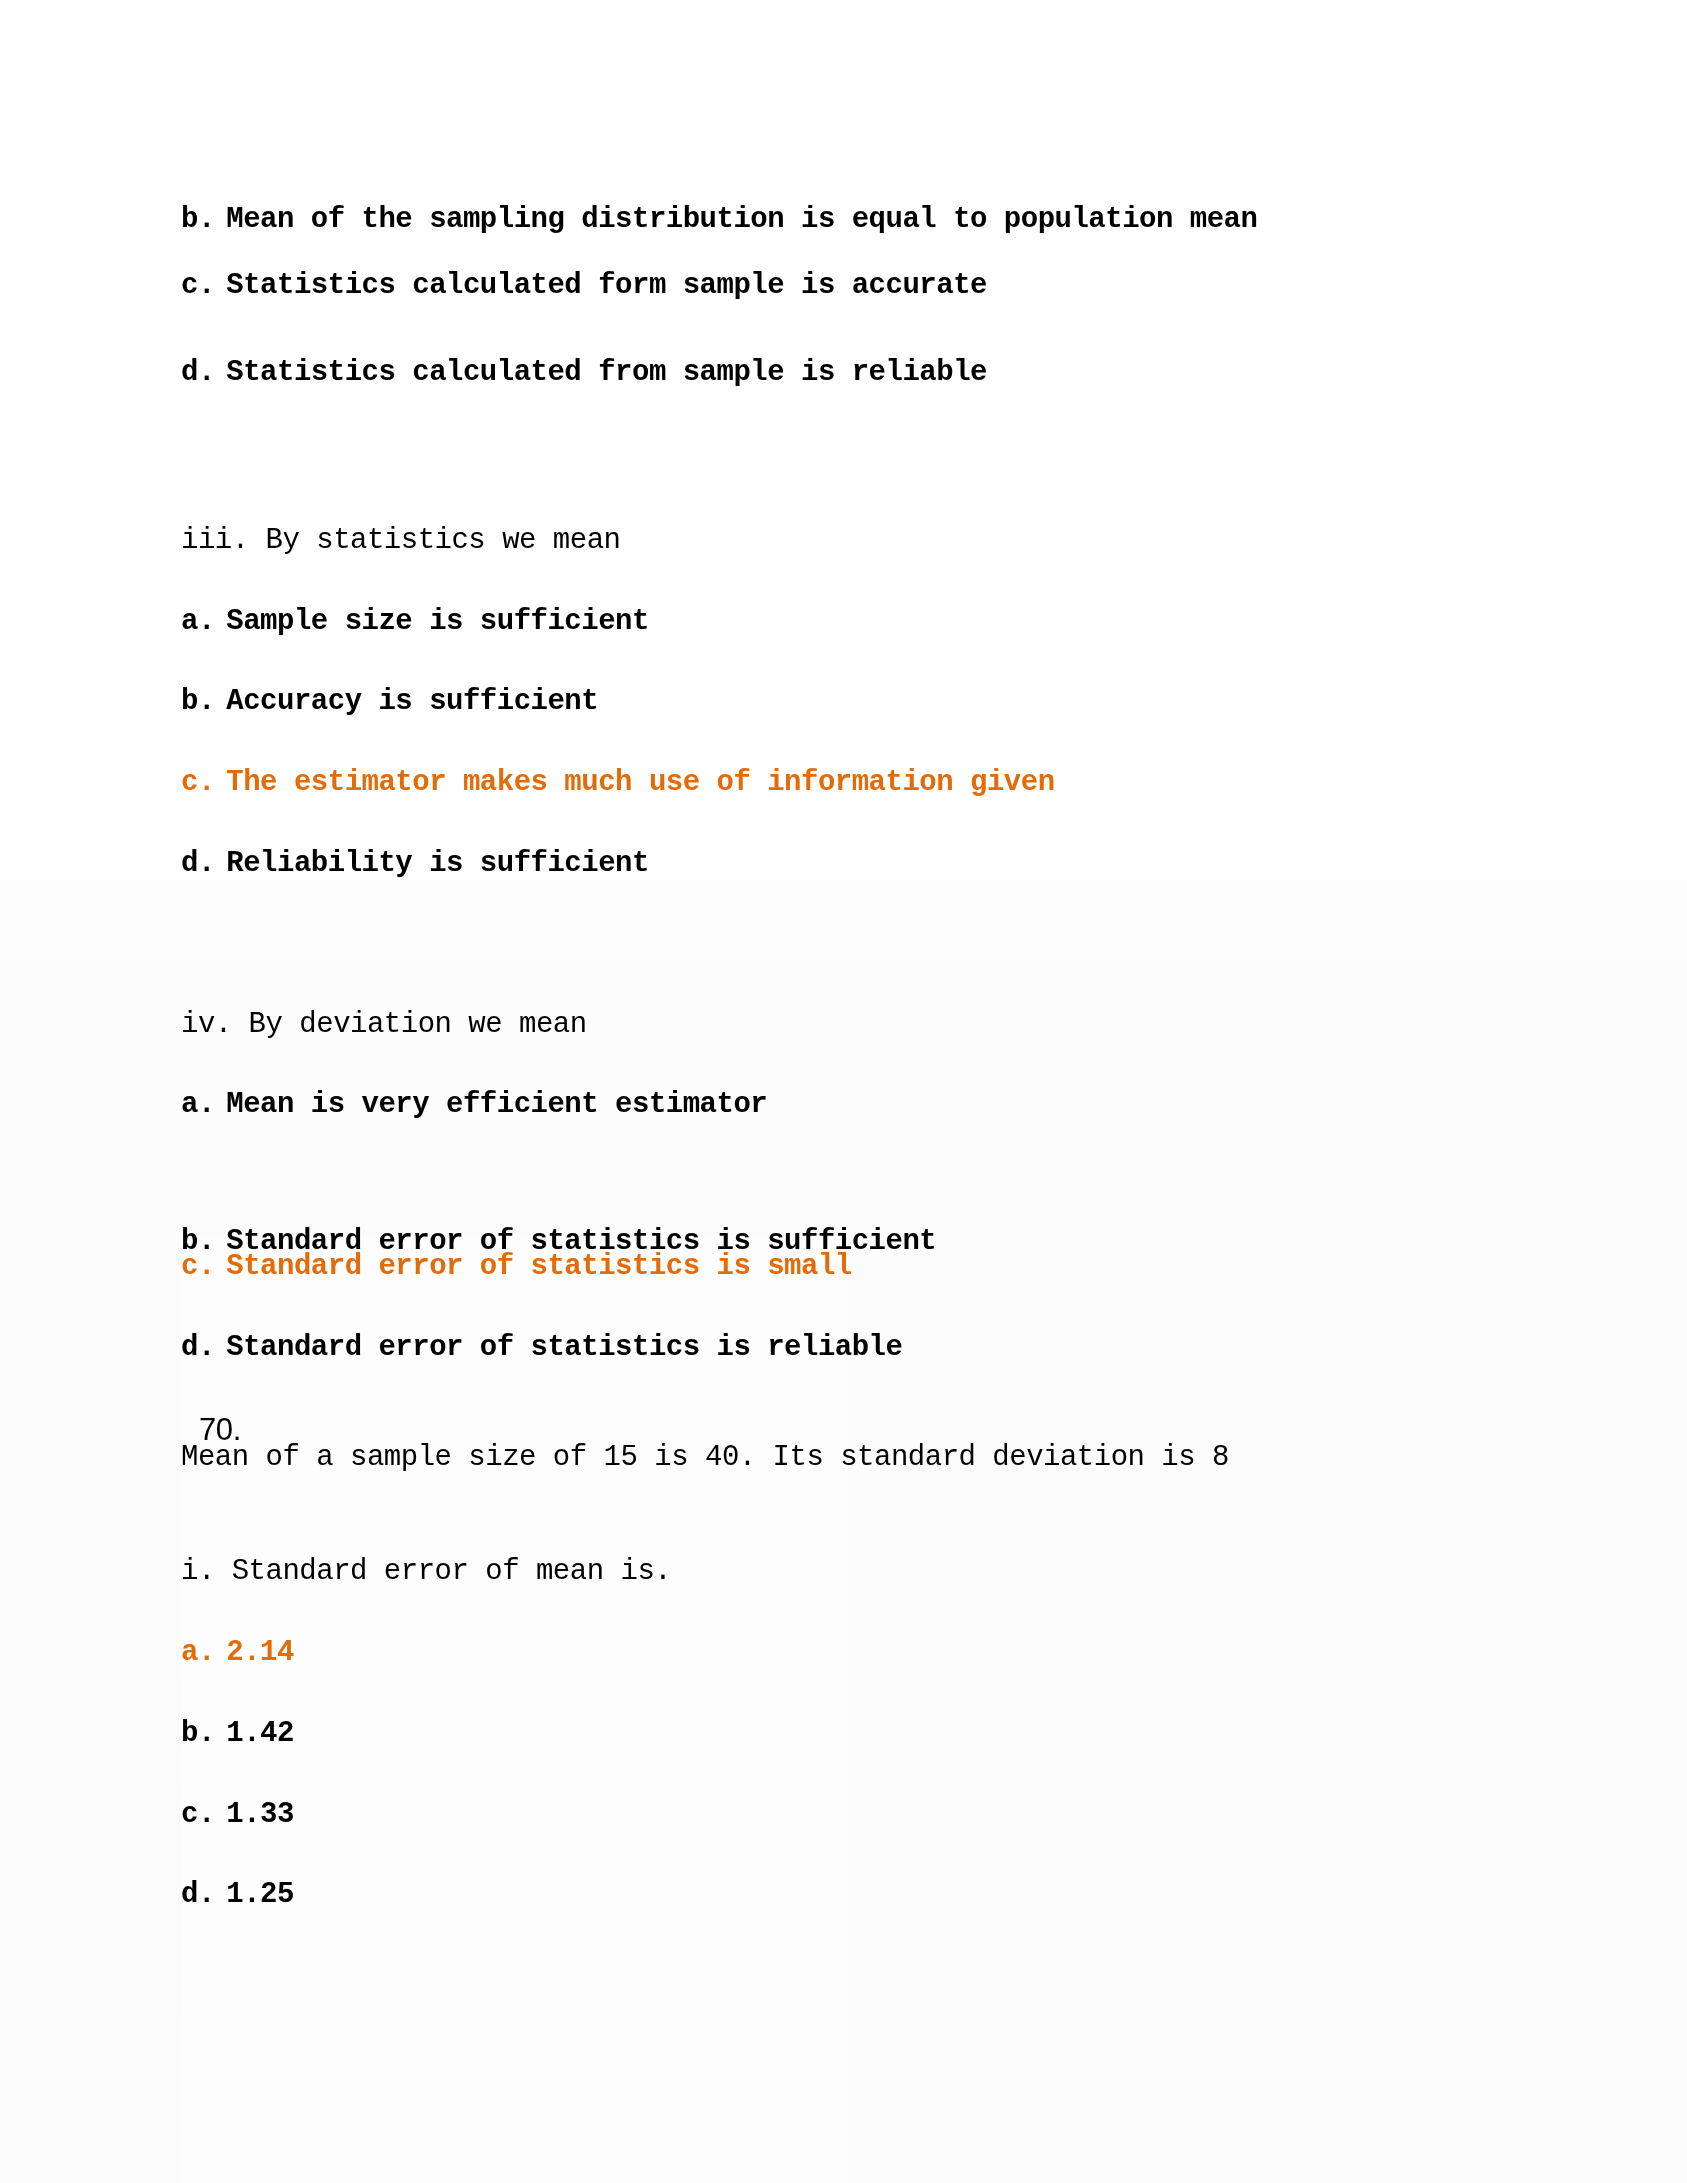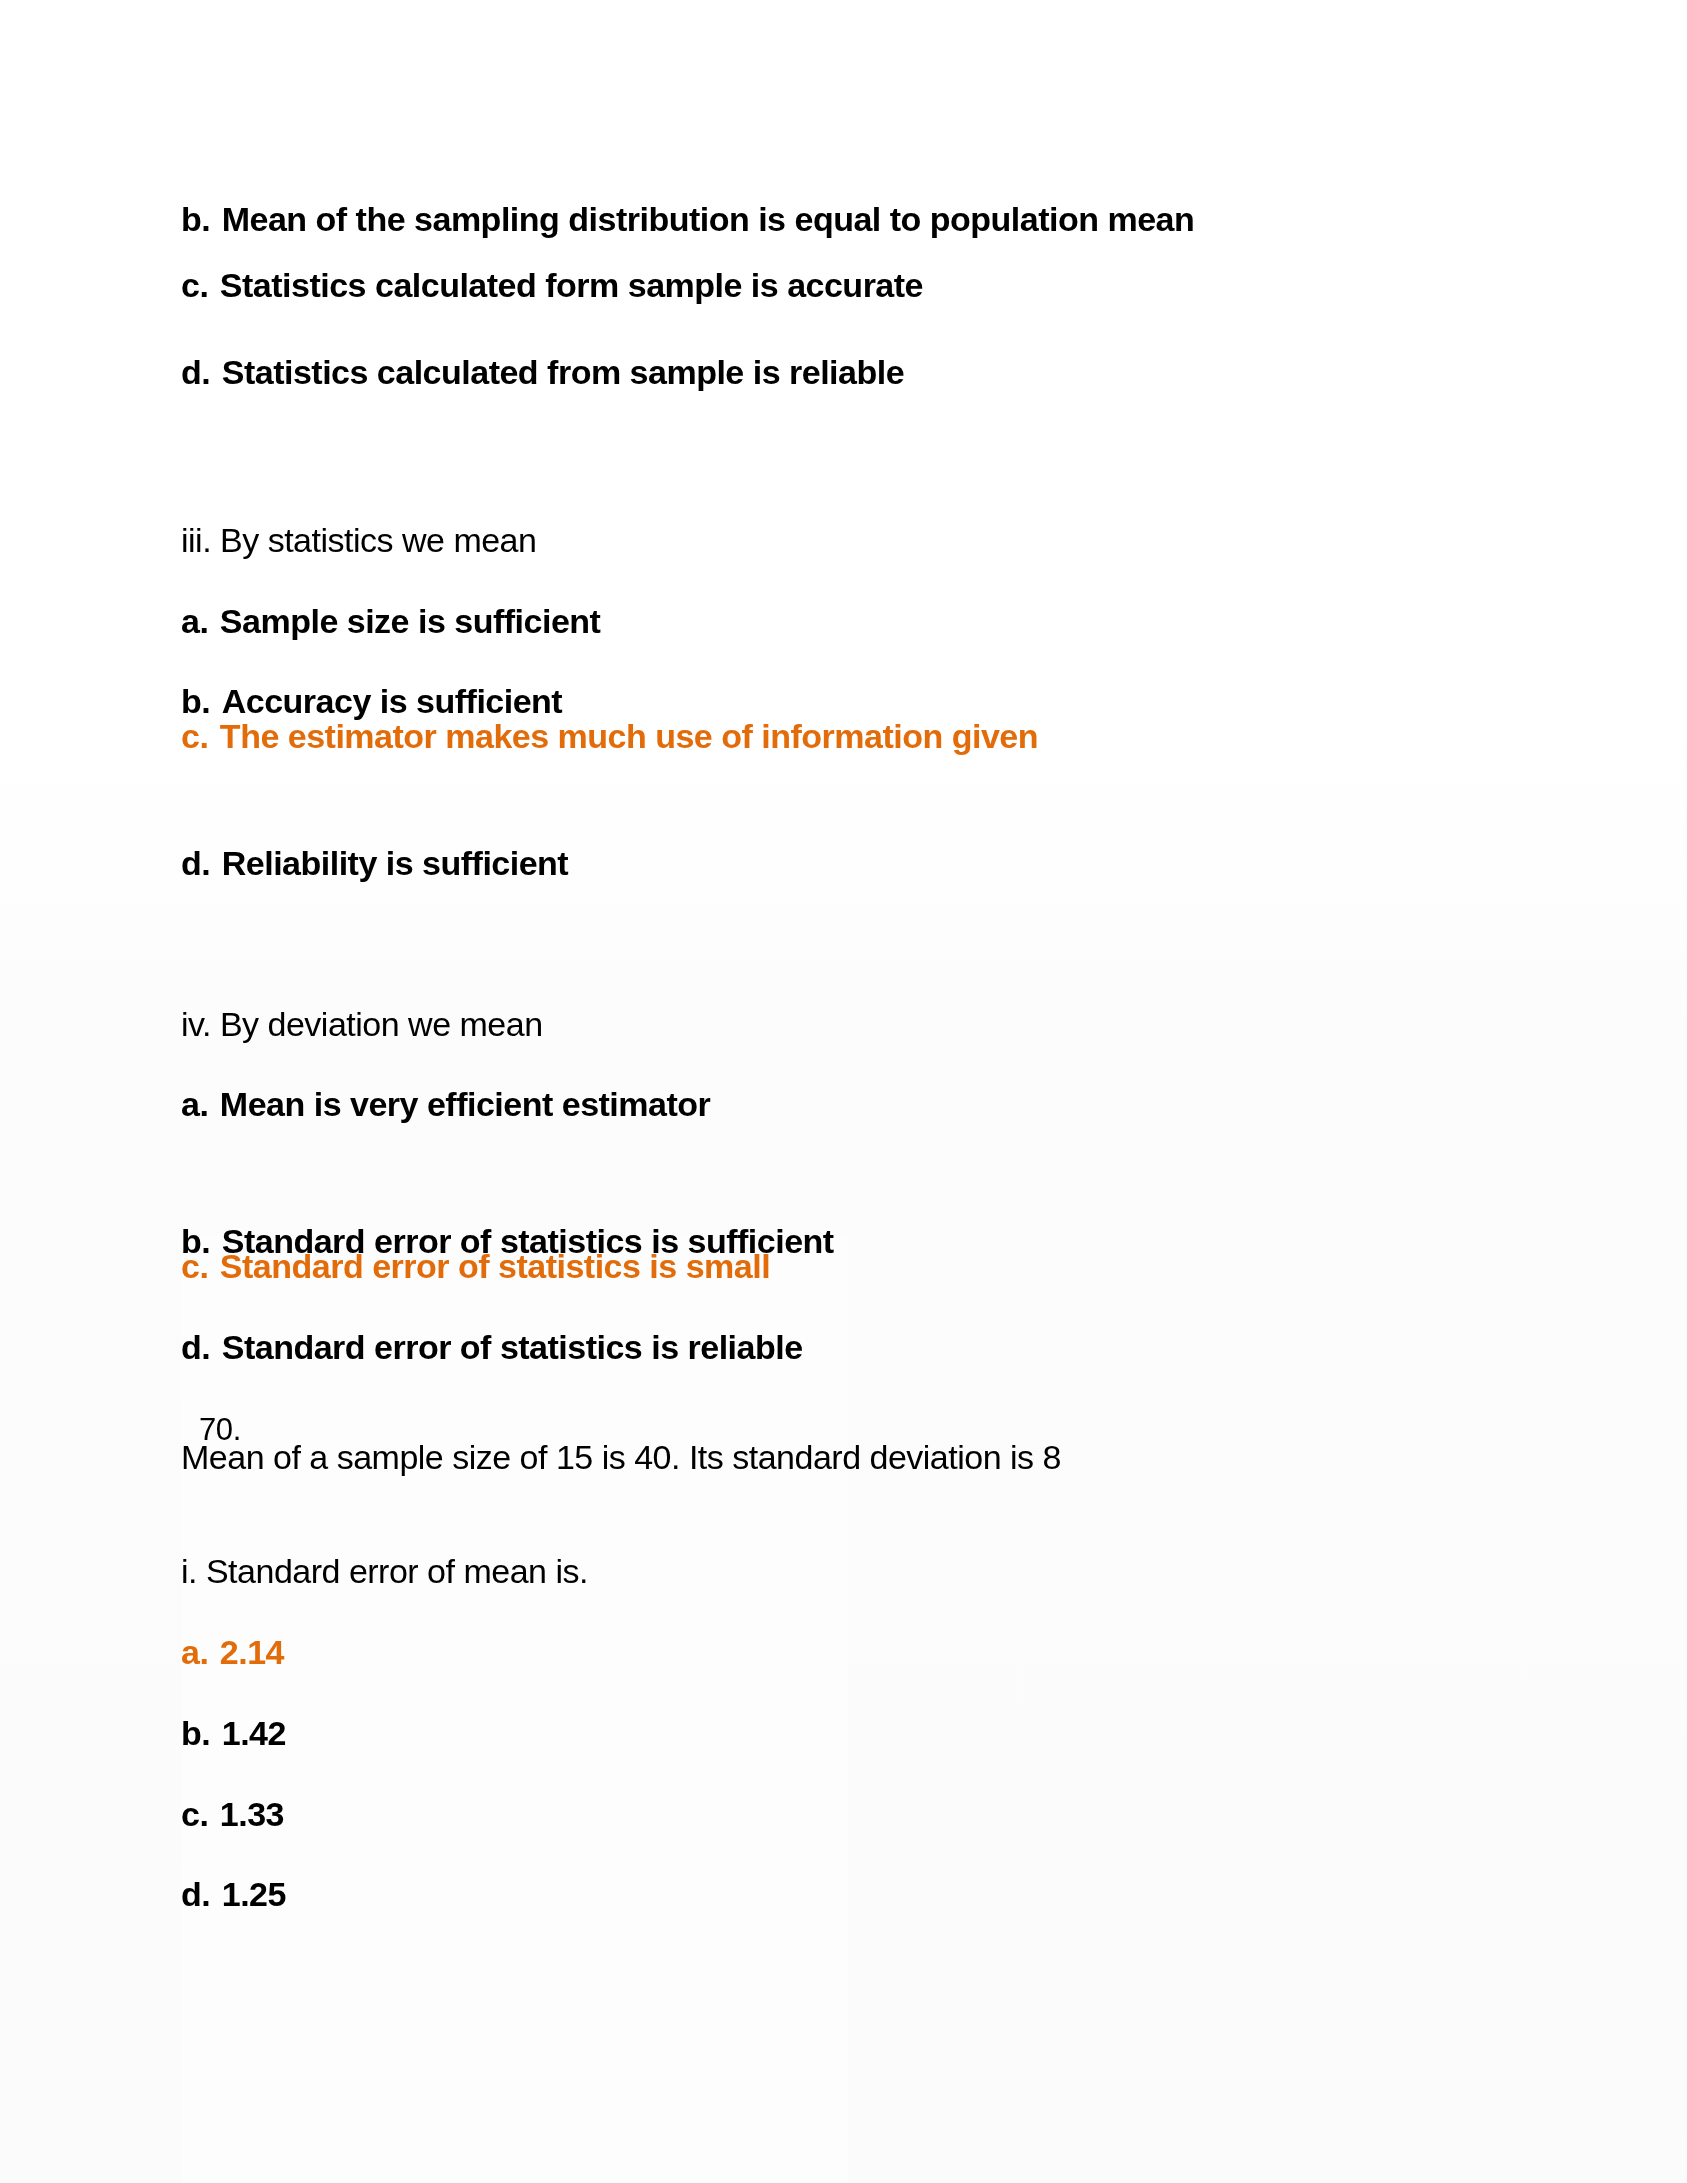--- a/index.html
+++ b/index.html
@@ -16,23 +16,24 @@
     background: linear-gradient(to bottom, #ffffff 0%, #fcfcfc 20%, #fbfbfb 100%);
   }
   .tint-left {
     position: absolute; left: 181px; top: 1236px; width: 667px; height: 947px;
     background: #fdfdfd;
   }
   .line {
     position: absolute;
     left: 181px;
     white-space: nowrap;
-    font-size: 34px;
+    font-size: 29px;
     line-height: 33px;
     letter-spacing: -0.5px;
+    font-family: Liberation Mono, monospace;
   }
   .bold { font-weight: bold; }
   .regular { font-weight: normal; }
   .answer { color: #E36C0A; }
   .qnum {
     position: absolute;
     left: 199px;
     font-size: 31px;
     line-height: 38px;
     font-weight: normal;
@@ -60,21 +61,21 @@
 </div>
 
 <div>
   <div class="line regular" style="top:524px;">iii.  By statistics we mean</div>
   <div class="line bold" style="top:605px;">
     <span class="marker">a.</span><span class="gap"></span><span>Sample size is sufficient</span>
   </div>
   <div class="line bold" style="top:685px;">
     <span class="marker">b.</span><span class="gap"></span><span>Accuracy is sufficient</span>
   </div>
-  <div class="line bold answer" style="top:720px;">
+  <div class="line bold answer" style="top:766px;">
     <span class="marker">c.</span><span class="gap"></span><span>The estimator makes much use of information given</span>
   </div>
   <div class="line bold" style="top:847px;">
     <span class="marker">d.</span><span class="gap"></span><span>Reliability is sufficient</span>
   </div>
 </div>
 
 <div>
   <div class="line regular" style="top:1008px;">iv.  By deviation we mean</div>
   <div class="line bold" style="top:1088px;">

